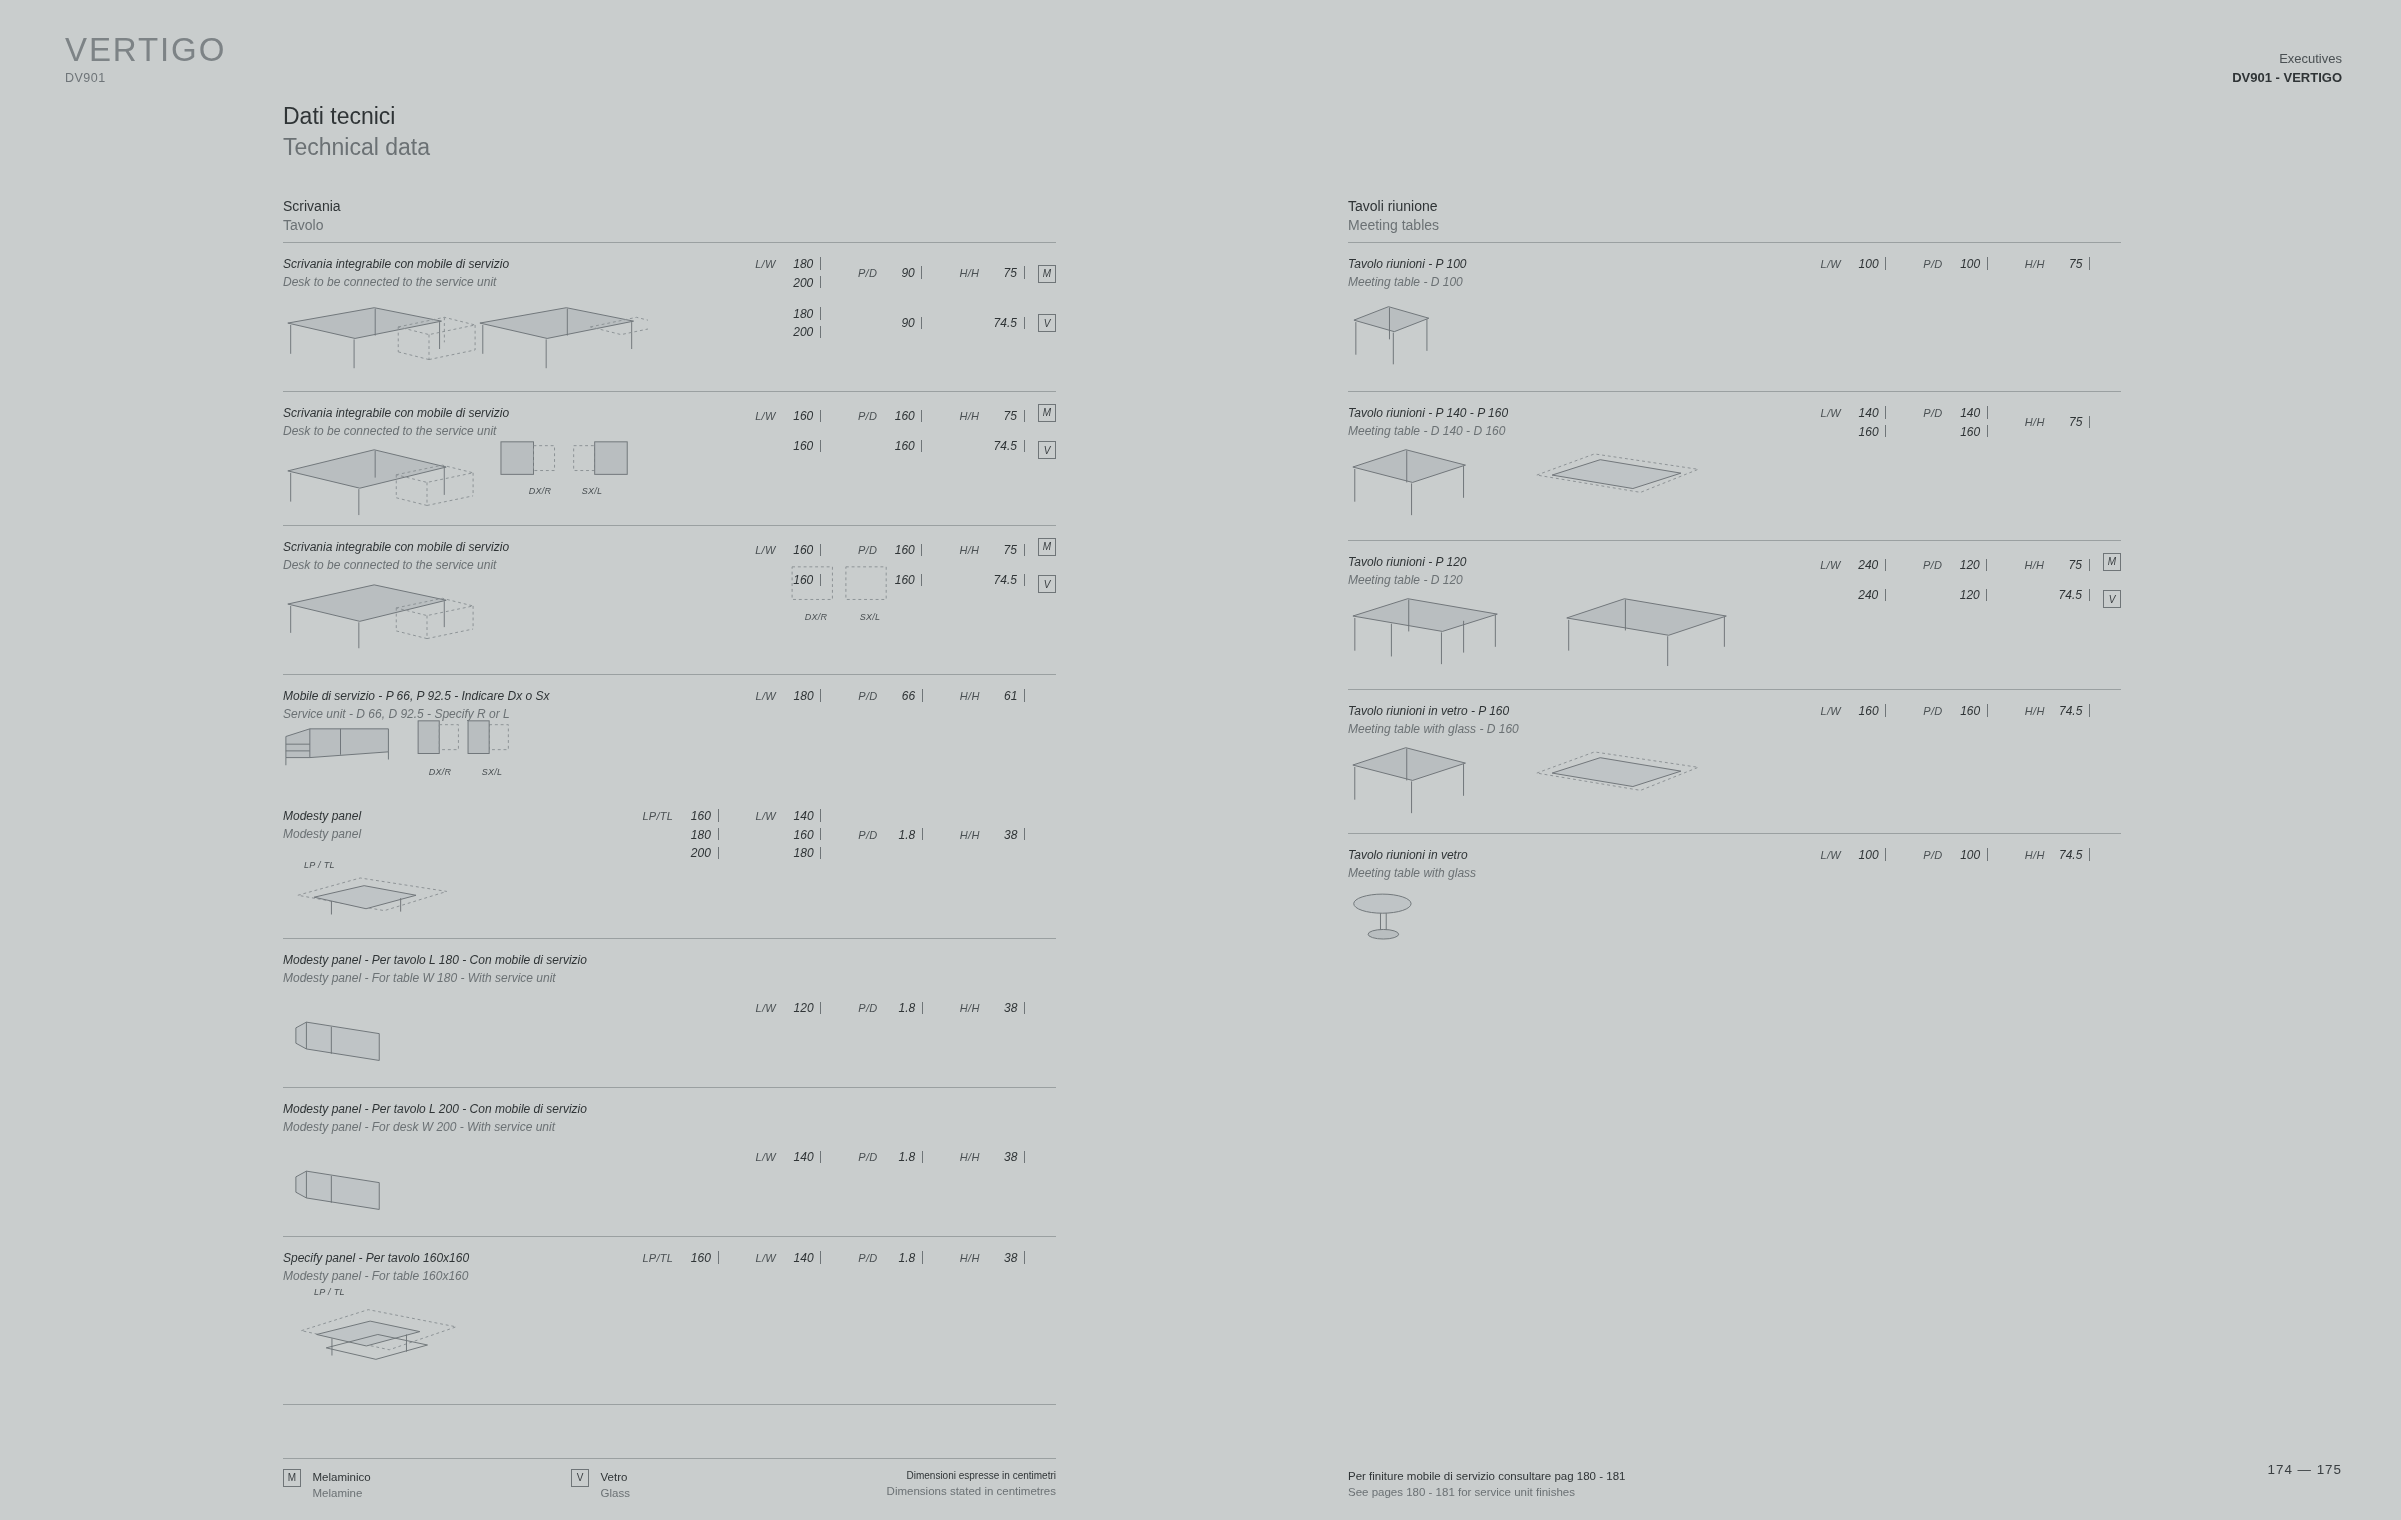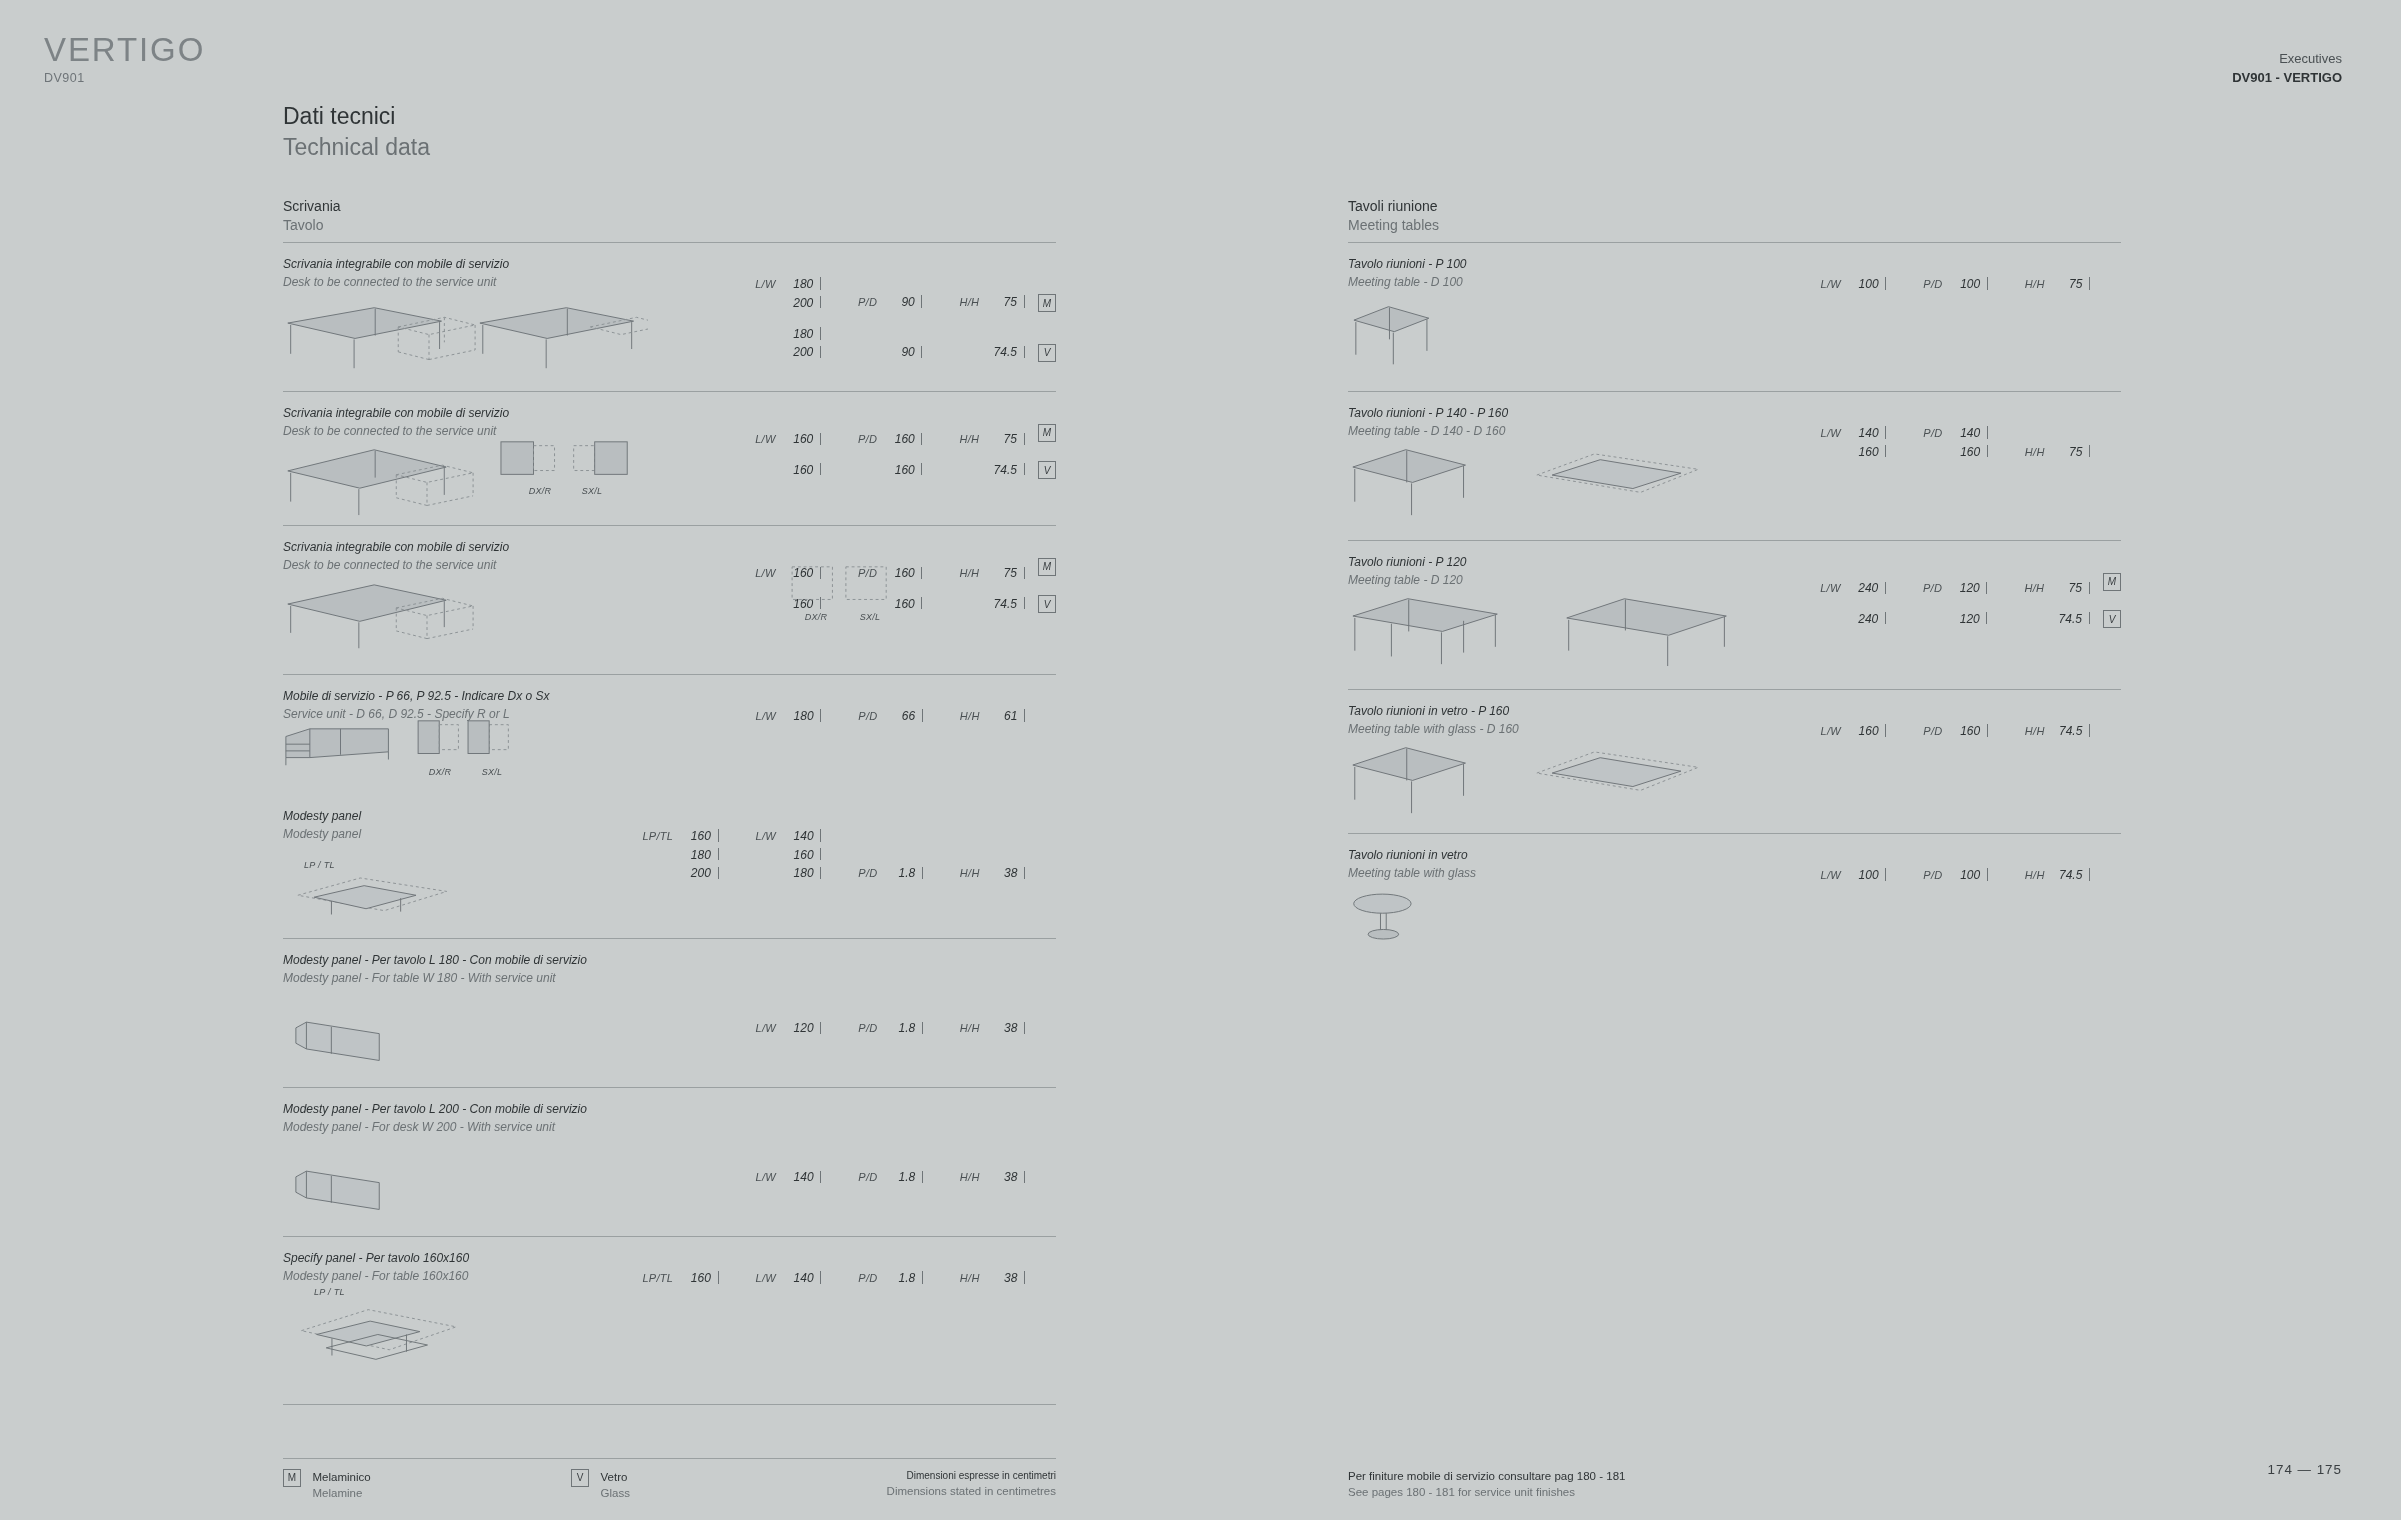--- a/index.html
+++ b/index.html
@@ -8,21 +8,21 @@
     width:2402px; height:1521px;
     background:#c9cdcd;
     font-family:"Liberation Sans", sans-serif;
     color:#3a3f42;
     overflow:hidden;
     position:relative;
   }
   .page { position:relative; width:2402px; height:1521px; }
 
   
-  .brand { position:absolute; left:44px; top:31px; }
+  .brand { position:absolute; left:65px; top:31px; }
   .brand-name { font-size:33px; letter-spacing:1.9px; color:#7d8386; font-weight:400; }
   .brand-code { font-size:12.5px; color:#6e7478; letter-spacing:0.5px; margin-top:1.9px; }
   .hdr-right { position:absolute; right:60px; top:50px; text-align:right; line-height:1.45; }
   .hdr-right .l1 { font-size:13px; color:#4a5053; }
   .hdr-right .l2 { font-size:13px; color:#2f3436; font-weight:bold; }
 
   .doc-title { position:absolute; left:283px; top:101px; line-height:1.35; }
   .doc-title .it { font-size:23px; color:#2f3436; }
   .doc-title .en { font-size:23px; color:#6b7174; }
 
@@ -35,21 +35,21 @@
   .sec-head .it { font-size:14px; color:#2f3436; line-height:1.35; }
   .sec-head .en { font-size:14px; color:#6b7174; line-height:1.35; }
 
   .row { position:relative; border-bottom:1px solid #9aa0a1;font-style:italic; }
   .row:last-child { border-bottom:1px solid #9aa0a1; }
   .row .labels { position:absolute; left:0; top:11.5px; }
   .row .labels .it { font-size:12px; color:#2f3436; line-height:1.5; }
   .row .labels .en { font-size:12px; color:#6b7174; line-height:1.5; }
 
   
-  .dims { position:absolute; top:11.5px; right:0; display:flex; align-items:flex-end;margin-top:20px; }
+  .dims { position:absolute; top:11.5px; right:0; display:flex; align-items:center; }
   .dimgrp { position:relative; margin-left:37px; text-align:right; }
   .dimgrp .line { display:flex; justify-content:flex-end; align-items:baseline; line-height:1.55; }
   .dimgrp .tag { font-size:11px; color:#4a5053; margin-right:8.6px; letter-spacing:0.3px; }
   .dimgrp .val { font-size:12px; color:#2f3436; min-width:29px; text-align:right; }
   .dimgrp .bar { display:inline-block; width:1px; height:12.5px; background:#6f7578; margin-left:6.7px; position:relative; top:1.9px; }
   .matbox { width:18px; height:18px; border:1px solid #6f7578; font-size:10px;
             display:flex; align-items:center; justify-content:center; color:#3a3f42; margin-left:13.4px; }
   .matcol { display:flex; flex-direction:column; gap:8.6px; margin-left:0; }
 
   

